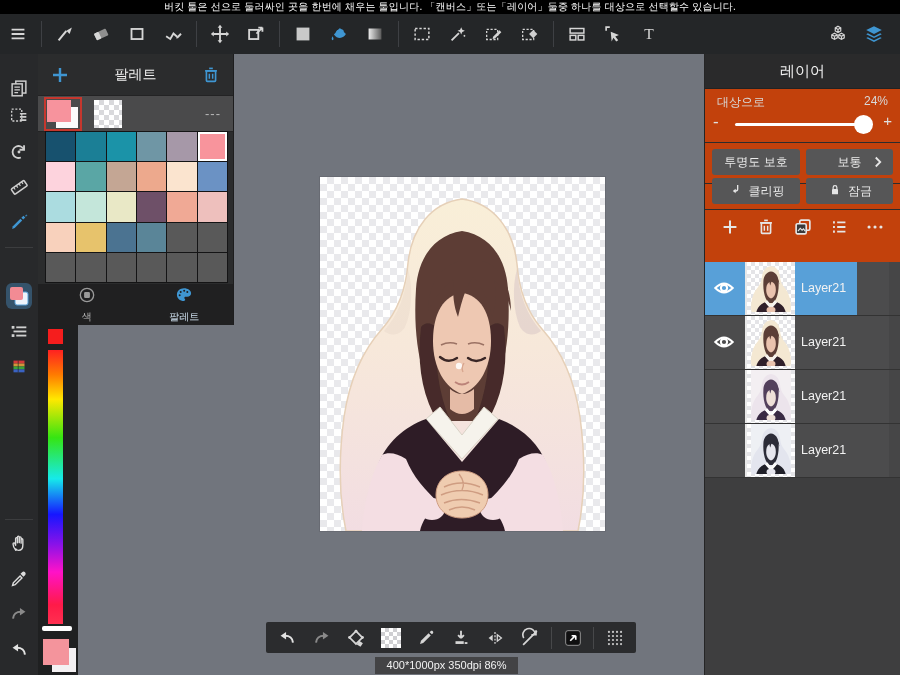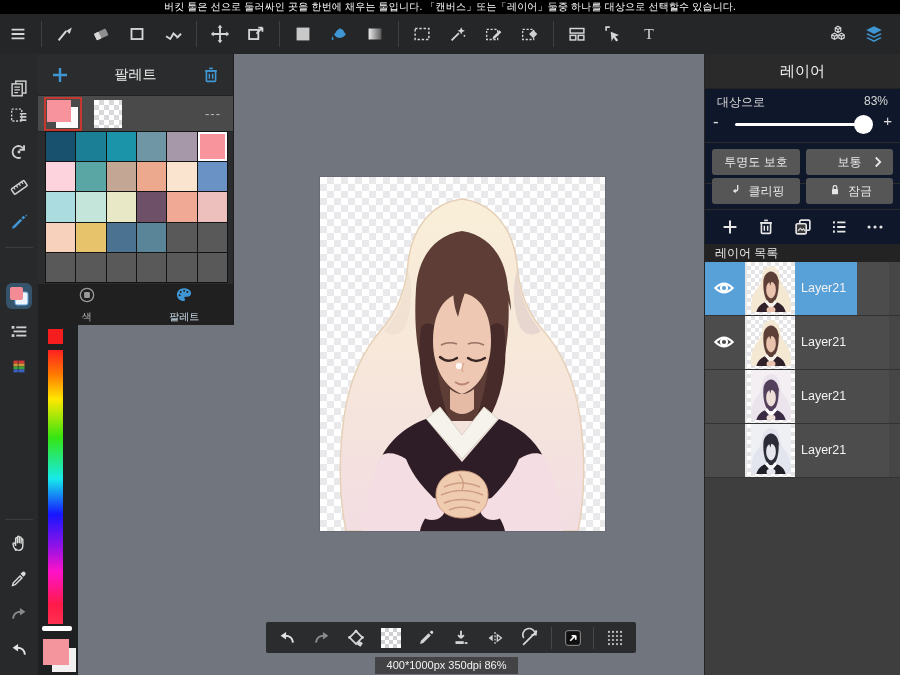--- a/index.html
+++ b/index.html
@@ -48,21 +48,21 @@
   .hue-indicator{position:absolute;left:4px;top:301px;width:30px;height:5px;background:#fff;border-radius:2px;cursor:pointer;}
   .fgbg{position:absolute;left:5px;top:314px;width:34px;height:34px;cursor:pointer;}
   .fgbg .back{position:absolute;left:9px;top:9px;width:24px;height:24px;background:#f3f0f2;}
   .fgbg .front{position:absolute;left:0;top:0;width:26px;height:26px;background:#f4949c;}
   
   .canvas{position:absolute;left:320px;top:177px;width:285px;height:354px;
     background:conic-gradient(#e9e9ec 0 25%,#fff 0 50%,#e9e9ec 0 75%,#fff 0);background-size:14px 14px;
     box-shadow:0 0 0 1px rgba(0,0,0,.08);}
   .canvas svg{position:absolute;left:0;top:0;}
   
-  .rpanel{position:absolute;right:0;top:54px;width:195px;height:621px;background:#0f172a;box-shadow:-1px 0 0 #252526;}
+  .rpanel{position:absolute;right:0;top:54px;width:195px;height:621px;background:#c2410c;box-shadow:-1px 0 0 #252526;}
   .rp-title{position:absolute;top:0;left:0;width:195px;height:34px;background:#2a2a2b;border-bottom:1px solid #222;
             text-align:center;line-height:34px;font-size:15px;color:#f0f0f0;}
   .rp-oplabel{position:absolute;top:40px;left:12px;font-size:12px;color:#d8d8d8;}
   .rp-opval{position:absolute;top:40px;right:12px;font-size:12px;color:#d8d8d8;}
   .rp-slider{position:absolute;top:56px;left:0;width:195px;height:30px;}
   .rp-minus{position:absolute;left:8px;top:2px;font-size:17px;color:#e0e0e0;cursor:pointer;}
   .rp-plus{position:absolute;right:8px;top:2px;font-size:15px;color:#e0e0e0;cursor:pointer;}
   .rp-track{position:absolute;left:30px;top:13px;width:135px;height:3px;background:#fff;border-radius:2px;cursor:pointer;}
   .rp-knob{position:absolute;left:149px;top:5px;width:19px;height:19px;border-radius:50%;background:#fff;cursor:pointer;}
   .rp-sep{position:absolute;left:0;width:195px;height:1px;background:#2c2c2d;}
@@ -501,21 +501,21 @@
       <ellipse cx="173" cy="332" rx="13" ry="11" fill="#f4dee3"></ellipse>
       <path d="M142 294c-15 0-26 10-26 24 0 14 11 23 26 23s26-9 26-23c0-14-11-24-26-24z" fill="#efccb0" stroke="#cf9d82" stroke-width="1"></path>
       <path d="M124 310q17-8 36 0M121 318q21-9 42 0M124 326q17-7 36 0M129 333q13-6 26 0M139 297q7 9 3 16" fill="none" stroke="#cf9d82" stroke-width="1.4"></path>
     </g>
   </svg>
 </div>
 
 <div class="rpanel">
   <div class="rp-title">레이어</div>
   <div class="rp-oplabel">대상으로</div>
-  <div class="rp-opval">83%</div>
+  <div class="rp-opval">24%</div>
   <div class="rp-slider">
     <div class="rp-minus">-</div>
     <div class="rp-track"></div>
     <div class="rp-knob"></div>
     <div class="rp-plus">+</div>
   </div>
   <div class="rp-sep" style="top:88px"></div>
   <div class="rp-btn" style="top:95px;left:7px;width:88px">
     <span>투명도 보호</span>
   </div>
@@ -579,21 +579,20 @@
       <div class="tool">
         <span>
           <svg viewBox="0 0 24 24" width="22" height="22">
             <circle cx="5.5" cy="12" r="1.7" fill="#e6e6e6"></circle>
             <circle cx="12" cy="12" r="1.7" fill="#e6e6e6"></circle>
             <circle cx="18.5" cy="12" r="1.7" fill="#e6e6e6"></circle>
           </svg>
         </span>
       </div>
     </div>
-  <div class="rp-listheader">레이어 목록</div>
   <div class="layer-list" id="layer-list">
       <div class="layer-row selected" style="top: 0px;">
         <div class="selbg"></div>
         <div class="lr-eye"><span><svg viewBox="0 0 24 24" width="22" height="22">
               <path d="M2.5 12q9.5-9.5 19 0-9.5 9.5-19 0z" fill="none" stroke="#fff" stroke-width="2.2"></path>
               <circle cx="12" cy="12" r="3.4" fill="none" stroke="#fff" stroke-width="2.2"></circle>
             </svg></span></div>
         <div class="lr-thumbwrap">
           <div class="checker"></div>
           <span><svg viewBox="0 0 40 50" width="40" height="50">

